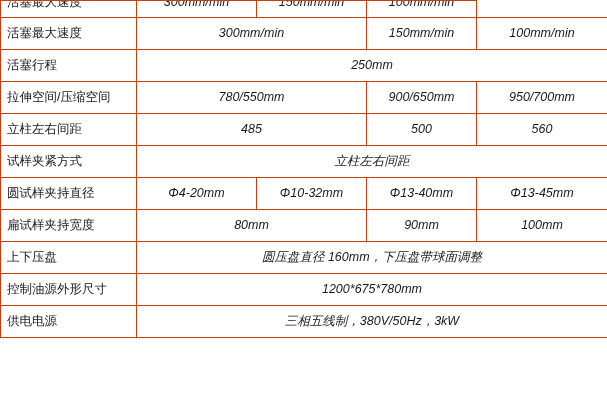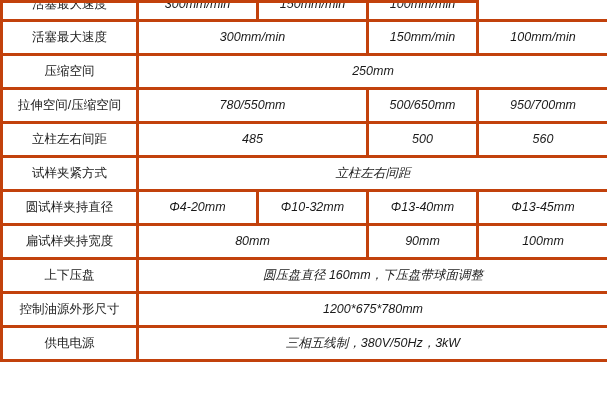--- a/index.html
+++ b/index.html
@@ -13,29 +13,28 @@
     font-family: "Liberation Sans", sans-serif;
     color: #1a1a1a;
     overflow: hidden;
   }
   .spec-table {
     border-collapse: collapse;
     width: 607px;
     table-layout: fixed;
   }
   .spec-table td {
-    border: 3px solid #c2410c;
+    border: 1px solid #c2410c;
     font-size: 12.5px;
     line-height: 1.2;
     padding: 0 6px;
     height: 31px;
     vertical-align: middle;
     white-space: nowrap;
     overflow: hidden;
-    text-align: center;
   }
   .lbl {
     text-align: left;
     padding-left: 7px;
   }
   .val {
     text-align: center;
     font-style: italic;
   }
   .clipped-top td {
@@ -76,27 +75,27 @@
           <span>100mm/min</span>
         </td>
       </tr>
       <tr>
         <td class="lbl"><span>活塞最大速度</span></td>
         <td class="val" colspan="2"><span>300mm/min</span></td>
         <td class="val"><span>150mm/min</span></td>
         <td class="val"><span>100mm/min</span></td>
       </tr>
       <tr>
-        <td class="lbl"><span>压缩空间</span></td>
+        <td class="lbl"><span>活塞行程</span></td>
         <td class="val" colspan="4"><span>250mm</span></td>
       </tr>
       <tr>
         <td class="lbl"><span>拉伸空间/压缩空间</span></td>
         <td class="val" colspan="2"><span>780/550mm</span></td>
-        <td class="val"><span>500/650mm</span></td>
+        <td class="val"><span>900/650mm</span></td>
         <td class="val"><span>950/700mm</span></td>
       </tr>
       <tr>
         <td class="lbl"><span>立柱左右间距</span></td>
         <td class="val" colspan="2"><span>485</span></td>
         <td class="val"><span>500</span></td>
         <td class="val"><span>560</span></td>
       </tr>
       <tr>
         <td class="lbl"><span>试样夹紧方式</span></td>

